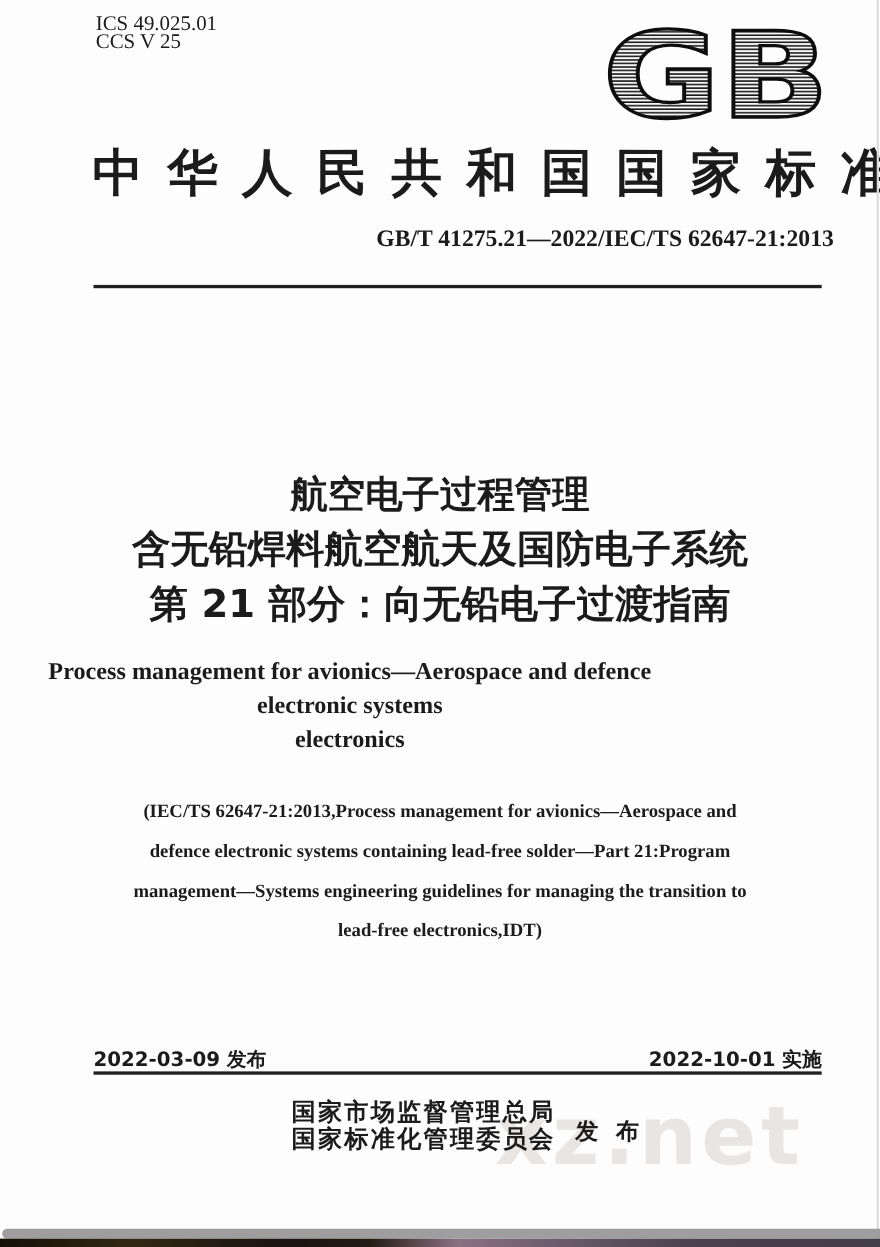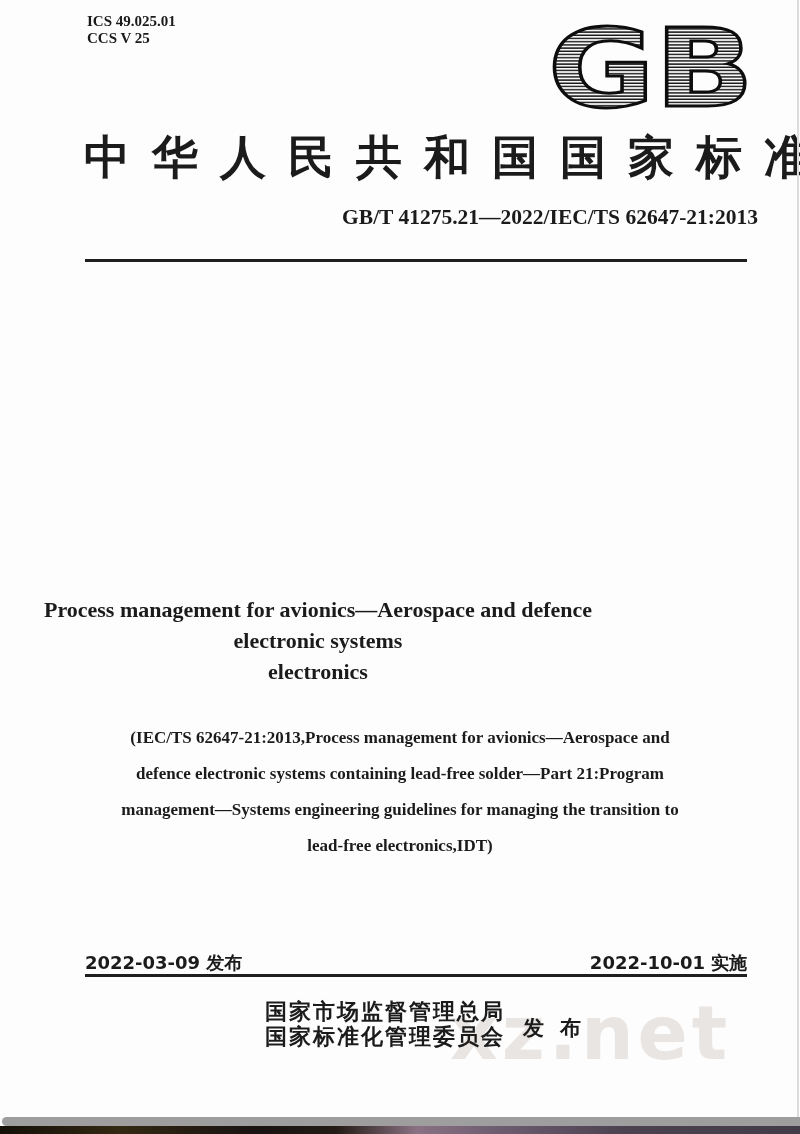--- a/index.html
+++ b/index.html
@@ -14,21 +14,21 @@
   .abs{position:absolute;z-index:1;}
   
   .watermark{
     position:absolute;left:450px;top:990px;z-index:0;
     font-family:"DejaVu Sans",sans-serif;
     font-weight:900;font-size:74px;letter-spacing:4px;
     user-select:none;white-space:nowrap;
   }
   .ics-block{
     left:87px;top:13px;
-    font-weight:bold;font-size:15px;line-height:17px;
+    font-weight:normal;font-size:19px;line-height:17px;
     font-family:"Liberation Serif",serif;
   }
   .gb-logo{left:542px;top:24px;width:218px;height:90px;}
   .national-title{
     left:84px;top:127px;
     font-size:46px;font-weight:bold;letter-spacing:22px;
     white-space:nowrap;
     font-family:"Liberation Serif",serif;
   }
   .std-number{
@@ -107,20 +107,25 @@
       <text x="109" y="82" text-anchor="middle" font-family="'DejaVu Sans',sans-serif" font-weight="bold" font-size="108" textLength="206" lengthAdjust="spacingAndGlyphs" fill="url(#hatch)" stroke="#0d0d0d" stroke-width="3">GB</text>
     </svg>
   </div>
 
   <div class="abs national-title">中华人民共和国国家标准</div>
 
   <div class="abs std-number">GB/T 41275.21—2022/IEC/TS 62647-21:2013</div>
 
   <div class="abs rule rule-top"></div>
 
+  <div class="abs cn-title cjk">
+    <div class="cn1">航空电子过程管理</div>
+    <div class="cn2">含无铅焊料航空航天及国防电子系统</div>
+    <div class="cn3">第 21 部分：向无铅电子过渡指南</div>
+  </div>
 
   <div class="abs en-title">
     <div>Process management for avionics—Aerospace and defence electronic systems</div>
     <div>electronics</div>
   </div>
 
   <div class="abs adoption">
     <div>(IEC/TS 62647-21:2013,Process management for avionics—Aerospace and</div>
     <div>defence electronic systems containing lead-free solder—Part 21:Program</div>
     <div>management—Systems engineering guidelines for managing the transition to</div>

